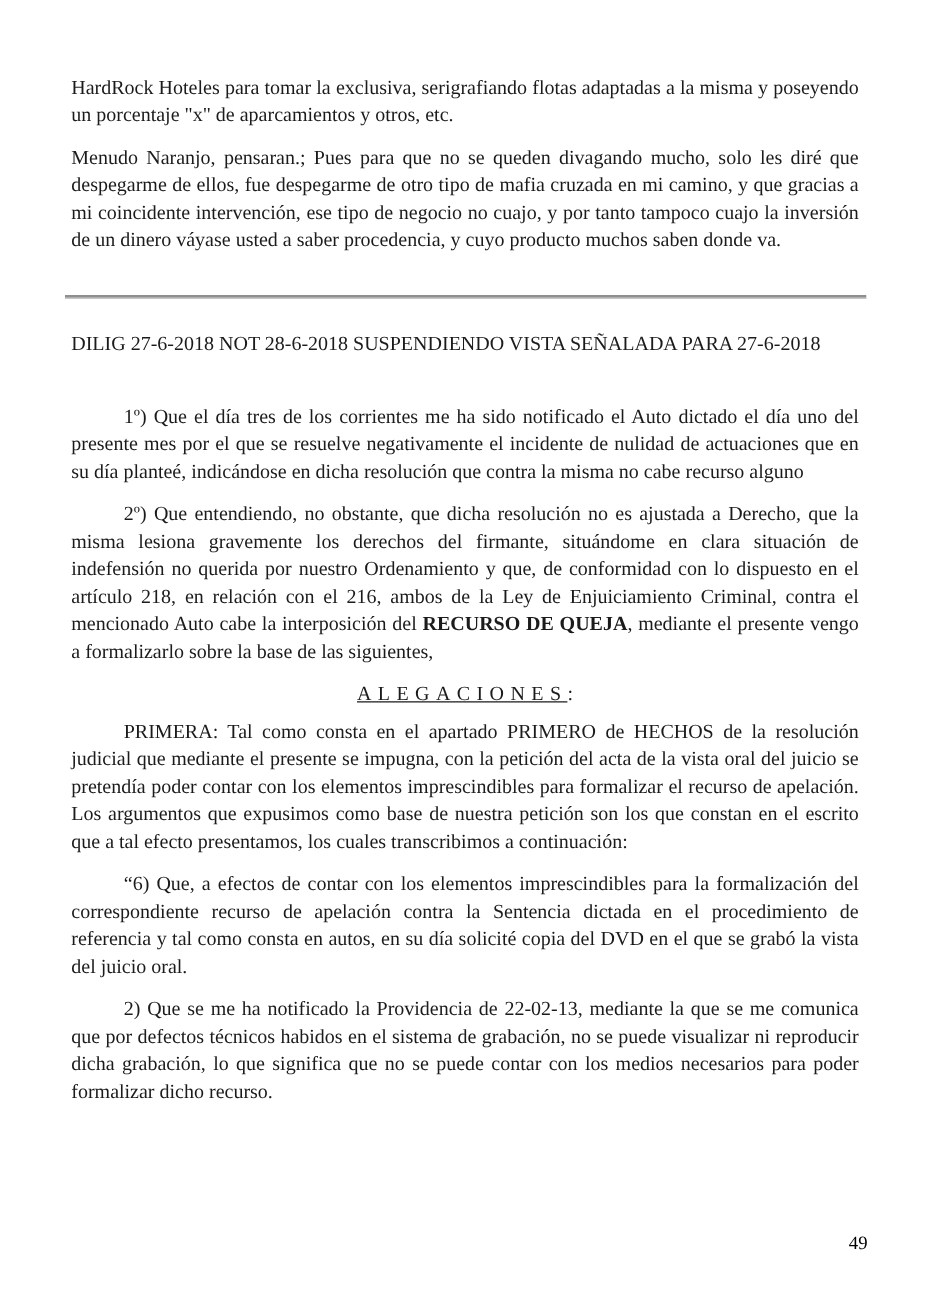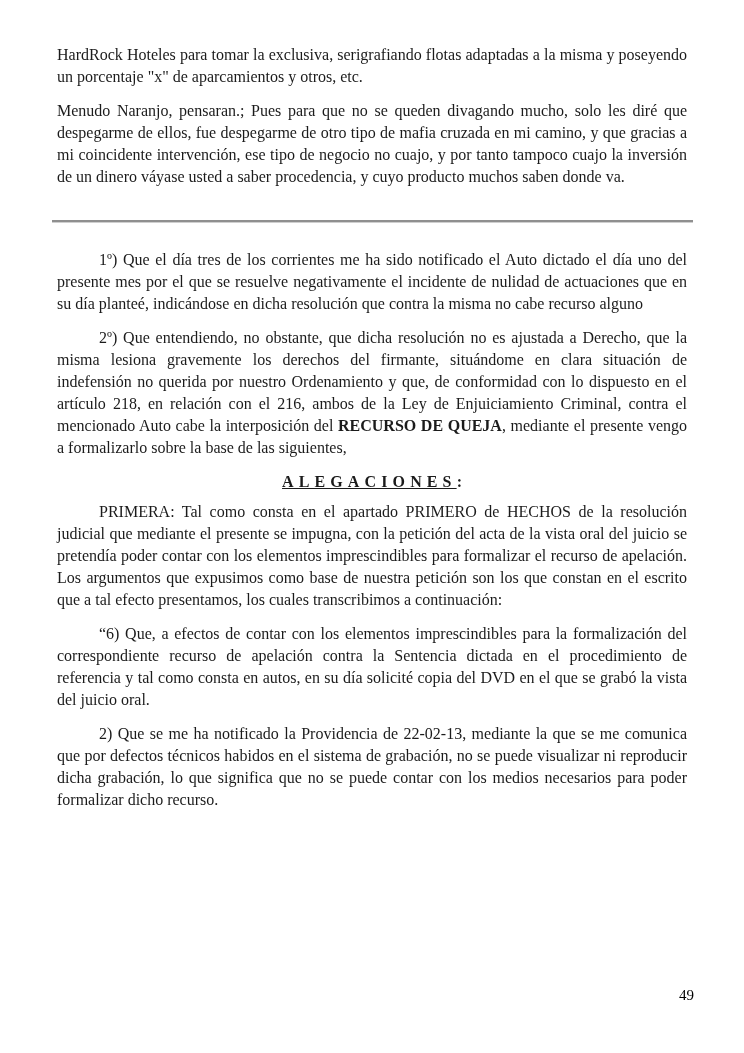--- a/index.html
+++ b/index.html
@@ -11,21 +11,21 @@
     position: relative;
     width: 744px;
     height: 1053px;
     background: #ffffff;
     font-family: "Liberation Serif", "DejaVu Serif", serif;
     color: #1b1b1b;
     overflow: hidden;
     margin: 0 auto;
   }
   .content {
-    padding: 44px 57px 0 57px;
+    padding: 60px 57px 0 57px;
   }
   .para {
     margin: 0 0 12px 0;
     font-size: 16px;
     line-height: 22px;
     text-align: justify;
   }
   .indent {
     text-indent: 42px;
   }
@@ -43,21 +43,21 @@
     line-height: 22px;
   }
   .diligence {
     text-align: left;
     margin: 0 0 36px 0;
     font-size: 16px;
     line-height: 22px;
   }
   .allegations {
     text-align: center;
-    font-weight: bold;
+    font-weight: normal;
     margin: 6px 0 8px 0;
     font-size: 16px;
     line-height: 22px;
   }
   .allegations .u {
     text-decoration: underline;
     letter-spacing: 0.32em;
   }
   .bold-inline {
     font-weight: bold;
@@ -78,20 +78,21 @@
 <div class="page">
   <div class="content">
 
     <p class="para">HardRock Hoteles para tomar la exclusiva, serigrafiando flotas adaptadas a la misma y poseyendo un porcentaje "x" de aparcamientos y otros, etc.</p>
 
     <p class="para">Menudo Naranjo, pensaran.; Pues para que no se queden divagando mucho, solo les diré que despegarme de ellos, fue despegarme de otro tipo de mafia cruzada en mi camino, y que gracias a mi coincidente intervención, ese tipo de negocio no cuajo, y por tanto tampoco cuajo la inversión de un dinero váyase usted a saber procedencia, y cuyo producto muchos saben donde va.</p>
 
     <div class="divider"></div>
 
 
+    <p class="diligence">DILIG 27-6-2018 NOT 28-6-2018 SUSPENDIENDO VISTA SEÑALADA PARA 27-6-2018</p>
 
     <p class="para indent">1º) Que el día tres de los corrientes me ha sido notificado el Auto dictado el día uno del presente mes por el que se resuelve negativamente el incidente de nulidad de actuaciones que en su día planteé, indicándose en dicha resolución que contra la misma no cabe recurso alguno</p>
 
     <p class="para indent"><span>2º) Que entendiendo, no obstante, que dicha resolución no es ajustada a Derecho, que la misma lesiona gravemente los derechos del firmante, situándome en clara situación de indefensión no querida por nuestro Ordenamiento y que, de conformidad con lo dispuesto en el artículo 218, en relación con el 216, ambos de la Ley de Enjuiciamiento Criminal, contra el mencionado Auto cabe la interposición del </span><span class="bold-inline">RECURSO DE QUEJA</span><span>, mediante el presente vengo a formalizarlo sobre la base de las siguientes,</span></p>
 
     <p class="allegations"><span class="u">ALEGACIONES</span><span>:</span></p>
 
     <p class="para indent">PRIMERA: Tal como consta en el apartado PRIMERO de HECHOS de la resolución judicial que mediante el presente se impugna, con la petición del acta de la vista oral del juicio se pretendía poder contar con los elementos imprescindibles para formalizar el recurso de apelación. Los argumentos que expusimos como base de nuestra petición son los que constan en el escrito que a tal efecto presentamos, los cuales transcribimos a continuación:</p>
 
     <p class="para indent">“6) Que, a efectos de contar con los elementos imprescindibles para la formalización del correspondiente recurso de apelación contra la Sentencia dictada en el procedimiento de referencia y tal como consta en autos, en su día solicité copia del DVD en el que se grabó la vista del juicio oral.</p>

